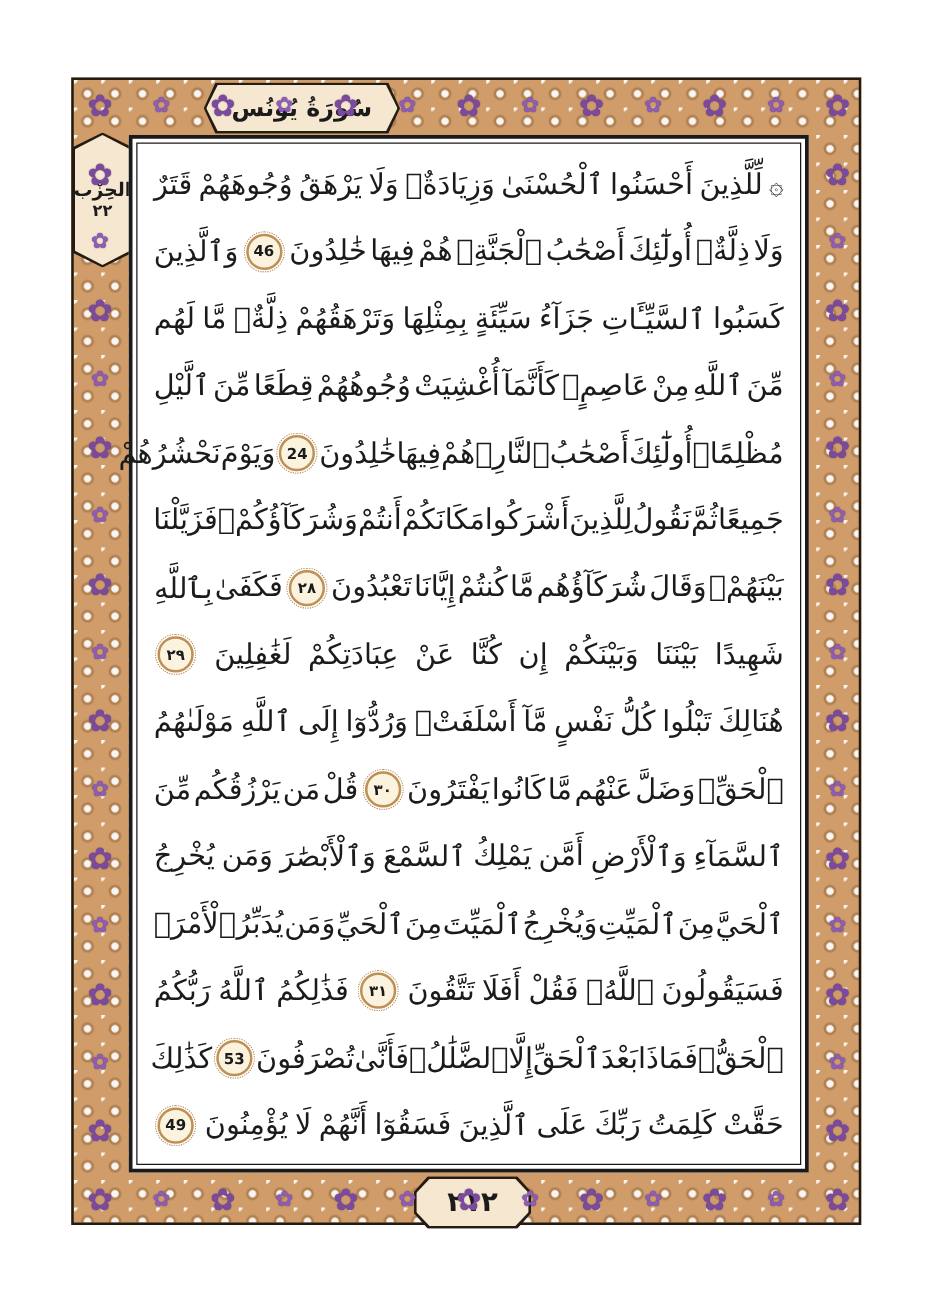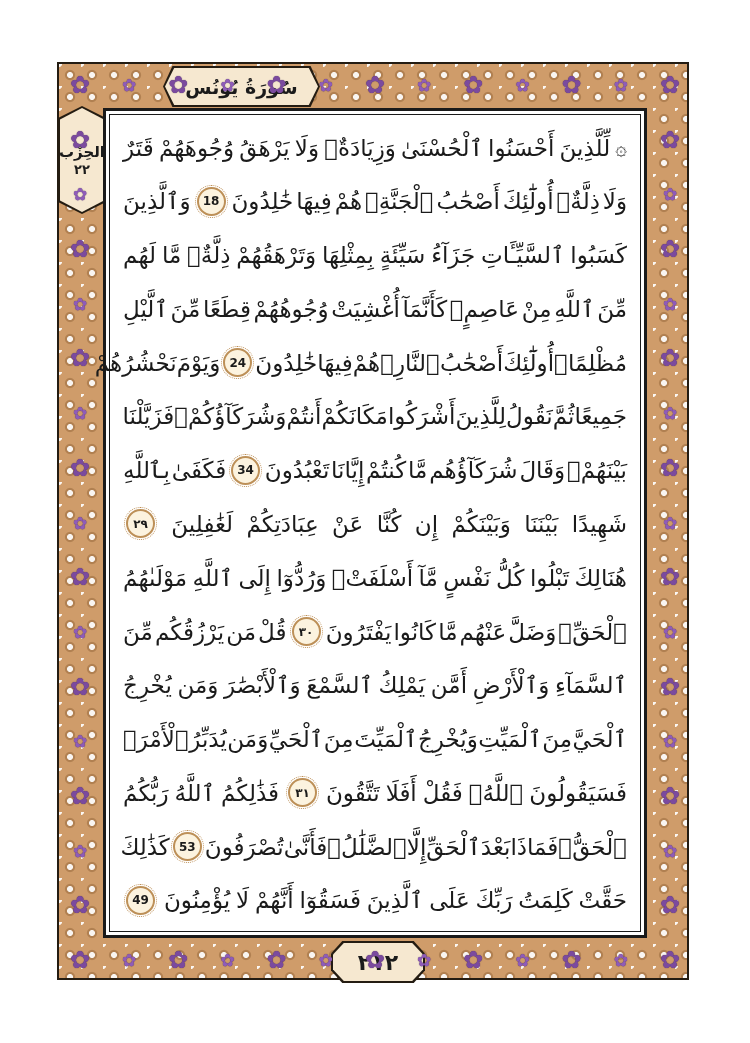--- a/index.html
+++ b/index.html
@@ -100,21 +100,21 @@
         </div>
         <div class="line">
           <span class="w">وَلَا</span>
           <span class="w">ذِلَّةٌۚ</span>
           <span class="w">أُولَٰٓئِكَ</span>
           <span class="w">أَصْحَٰبُ</span>
           <span class="w">ٱلْجَنَّةِۖ</span>
           <span class="w">هُمْ</span>
           <span class="w">فِيهَا</span>
           <span class="w">خَٰلِدُونَ</span>
-          <span class="ayah">18</span>
+          <span class="ayah">46</span>
           <span class="w">وَٱلَّذِينَ</span>
         </div>
         <div class="line">
           <span class="w">كَسَبُوا</span>
           <span class="w">ٱلسَّيِّـَٔاتِ</span>
           <span class="w">جَزَآءُ</span>
           <span class="w">سَيِّئَةٍ</span>
           <span class="w">بِمِثْلِهَا</span>
           <span class="w">وَتَرْهَقُهُمْ</span>
           <span class="w">ذِلَّةٌۖ</span>
@@ -157,21 +157,21 @@
           <span class="w">فَزَيَّلْنَا</span>
         </div>
         <div class="line">
           <span class="w">بَيْنَهُمْۖ</span>
           <span class="w">وَقَالَ</span>
           <span class="w">شُرَكَآؤُهُم</span>
           <span class="w">مَّا</span>
           <span class="w">كُنتُمْ</span>
           <span class="w">إِيَّانَا</span>
           <span class="w">تَعْبُدُونَ</span>
-          <span class="ayah">34</span>
+          <span class="ayah">٢٨</span>
           <span class="w">فَكَفَىٰ</span>
           <span class="w">بِٱللَّهِ</span>
         </div>
         <div class="line">
           <span class="w">شَهِيدًا</span>
           <span class="w">بَيْنَنَا</span>
           <span class="w">وَبَيْنَكُمْ</span>
           <span class="w">إِن</span>
           <span class="w">كُنَّا</span>
           <span class="w">عَنْ</span>

